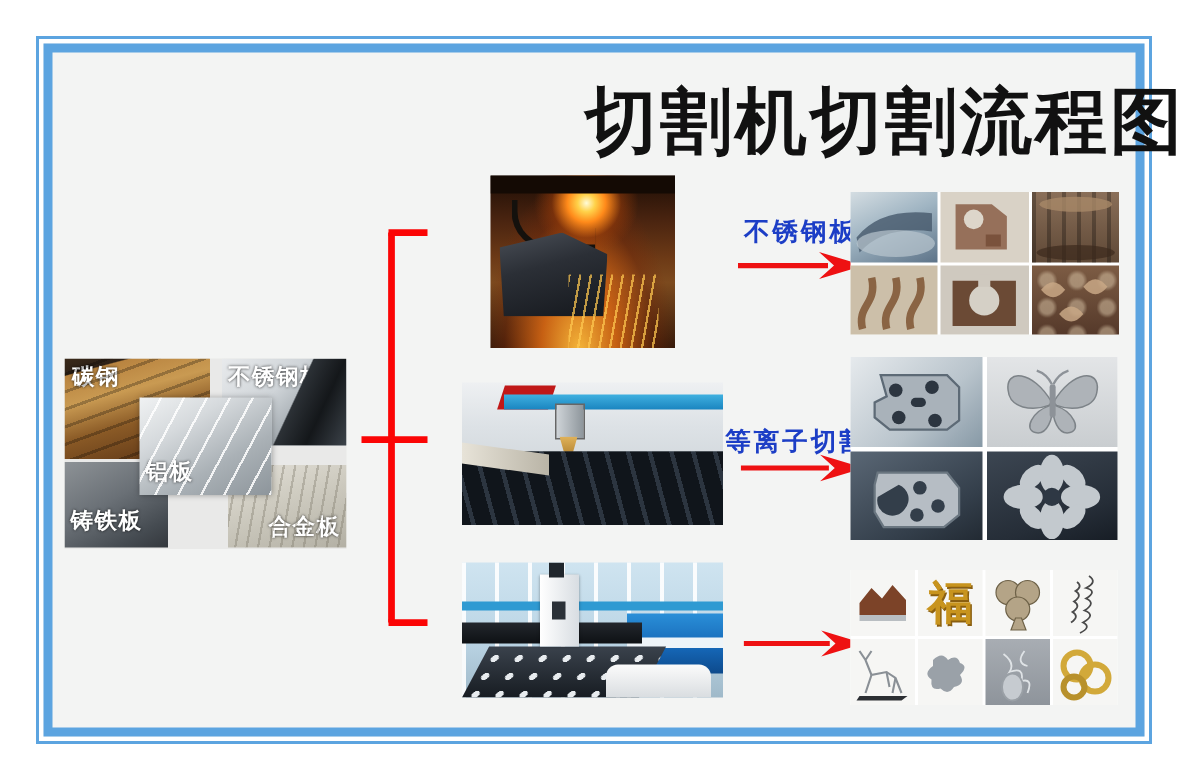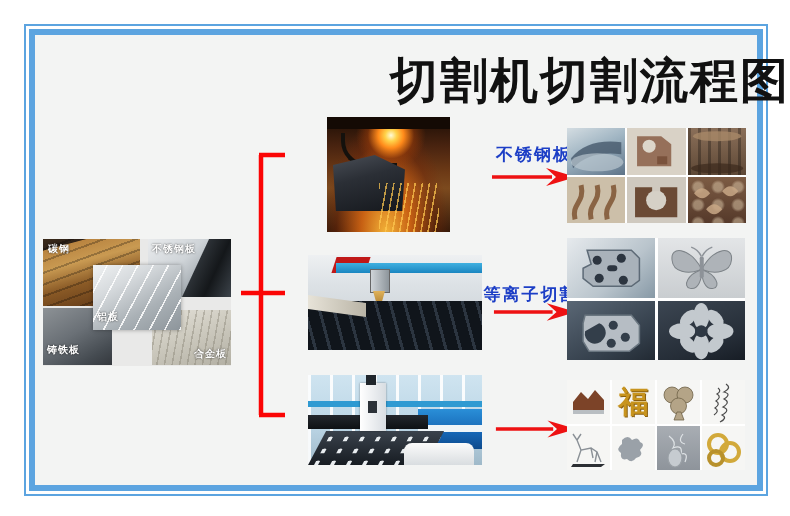--- a/index.html
+++ b/index.html
@@ -15,21 +15,21 @@
   .page-title{position:absolute;left:0;top:49px;width:100%;text-align:right;
     font-family:"Liberation Serif","DejaVu Serif",serif;font-weight:bold;
     font-size:48px;color:#111;letter-spacing:2px;}
 
   .abs{position:absolute;}
   .photo{position:absolute;overflow:hidden;}
 
   
   .materials{left:43px;top:239px;width:188px;height:127px;background:#e9e9e8;}
   .mtile{position:absolute;overflow:hidden;}
-  .mlabel{position:absolute;color:#fff;font-size:10px;font-weight:bold;
+  .mlabel{position:absolute;color:#fff;font-size:15px;font-weight:bold;
     text-shadow:0 0 2px rgba(0,0,0,.8);letter-spacing:1px;white-space:nowrap;}
   .m-carbon{left:0;top:0;width:97px;height:67px;
     background:linear-gradient(165deg,#3a2a1a 0%,#2e2117 12%,#b98440 13%,#c99a52 35%,#8a5a26 60%,#6a401a 85%,#4a2c12 100%);}
   .m-carbon::after{content:"";position:absolute;inset:0;
     background:repeating-linear-gradient(160deg,transparent 0 9px,rgba(0,0,0,.25) 9px 11px);}
   .m-stainless{left:105px;top:0;width:83px;height:58px;
     background:linear-gradient(135deg,#e8eaec 0%,#cfd4d8 40%,#9aa2a8 70%,#6d747c 100%);}
   .m-stainless::after{content:"";position:absolute;inset:0;
     background:linear-gradient(115deg,transparent 55%,#2c3136 56%,#14171a 75%,#3c434a 100%);}
   .m-alu{left:50px;top:26px;width:88px;height:65px;z-index:3;

